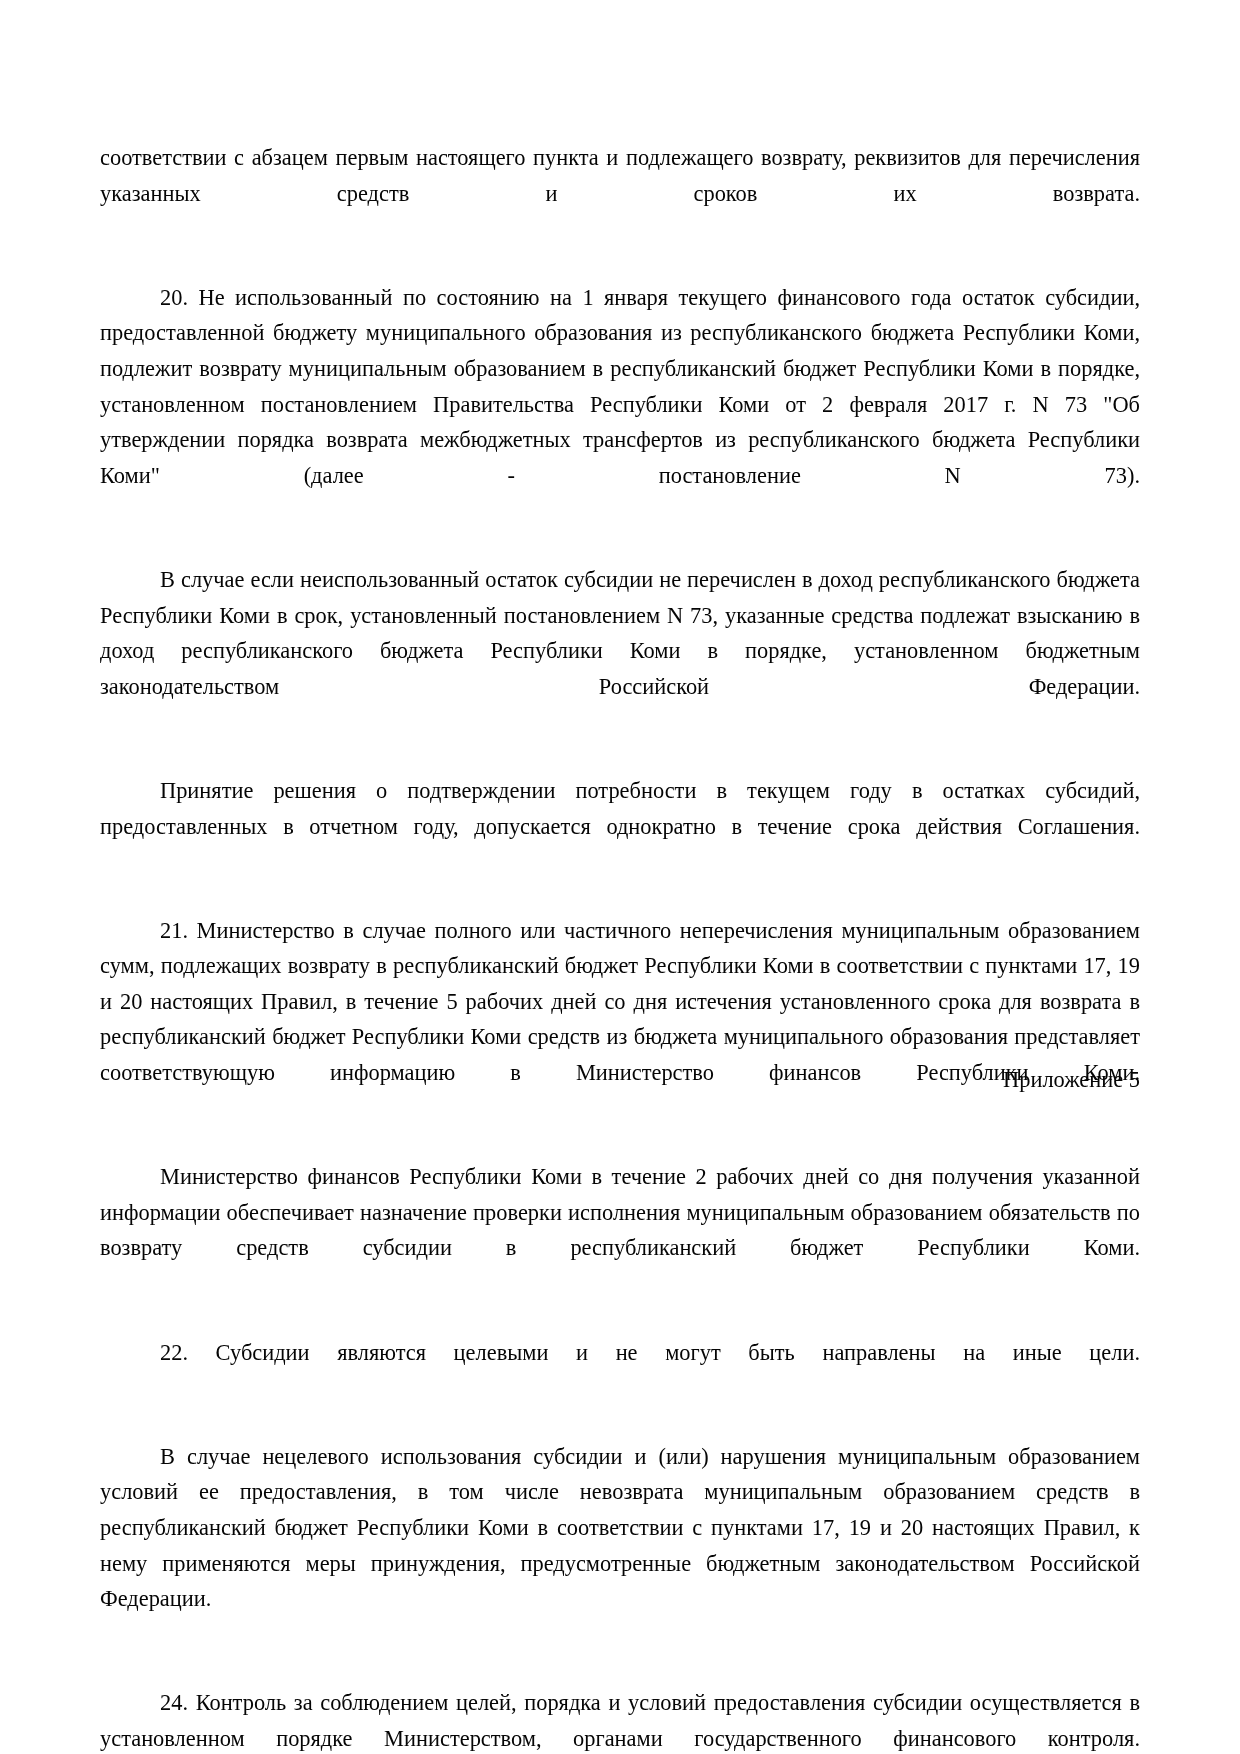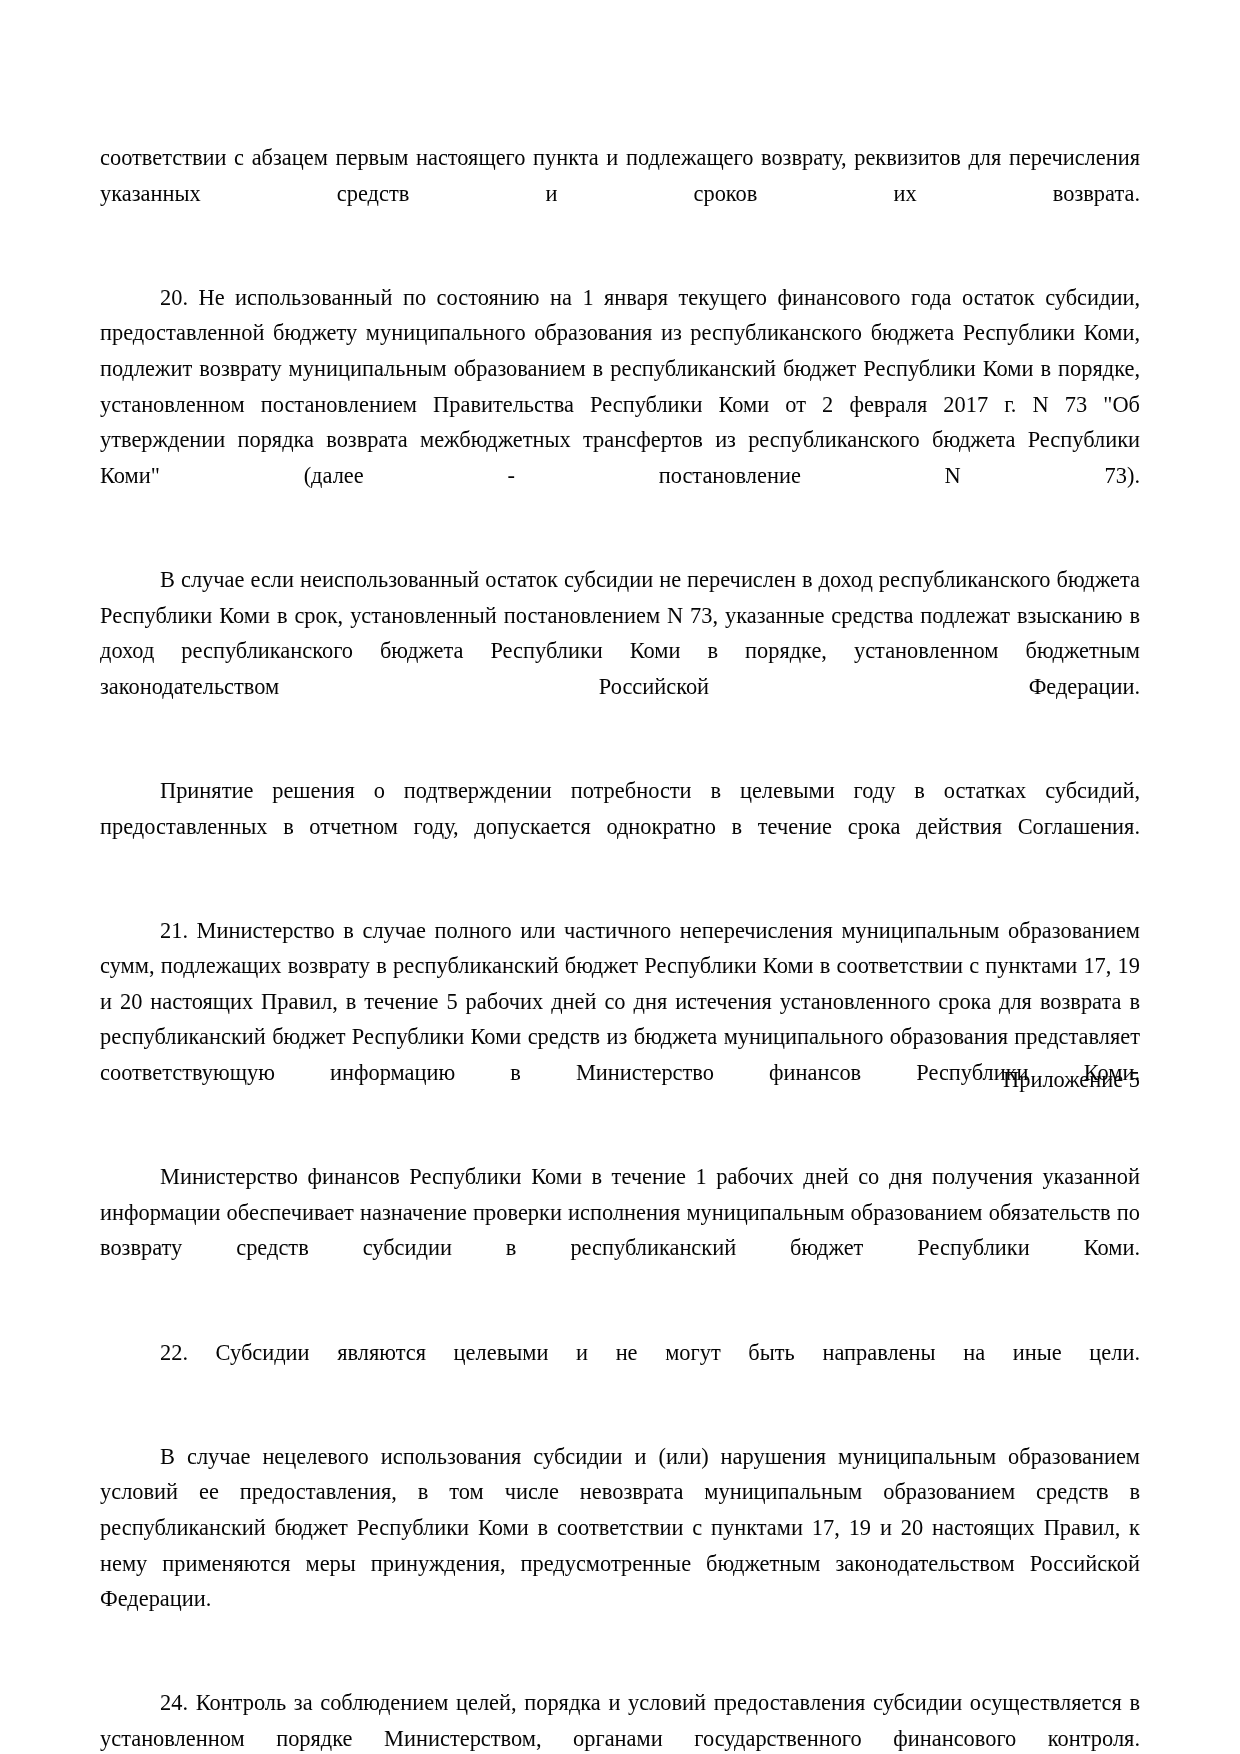--- a/index.html
+++ b/index.html
@@ -65,25 +65,25 @@
 <div class="page">
 
   <div class="doc-body">
 
     <p class="para">соответствии с абзацем первым настоящего пункта и подлежащего возврату, реквизитов для перечисления указанных средств и сроков их возврата.</p>
 
     <p class="para indented gap">20. Не использованный по состоянию на 1 января текущего финансового года остаток субсидии, предоставленной бюджету муниципального образования из республиканского бюджета Республики Коми, подлежит возврату муниципальным образованием в республиканский бюджет Республики Коми в порядке, установленном постановлением Правительства Республики Коми от 2 февраля 2017 г. N 73 "Об утверждении порядка возврата межбюджетных трансфертов из республиканского бюджета Республики Коми" (далее - постановление N 73).</p>
 
     <p class="para indented gap">В случае если неиспользованный остаток субсидии не перечислен в доход республиканского бюджета Республики Коми в срок, установленный постановлением N 73, указанные средства подлежат взысканию в доход республиканского бюджета Республики Коми в порядке, установленном бюджетным законодательством Российской Федерации.</p>
 
-    <p class="para indented gap">Принятие решения о подтверждении потребности в целевыми году в остатках субсидий, предоставленных в отчетном году, допускается однократно в течение срока действия Соглашения.</p>
+    <p class="para indented gap">Принятие решения о подтверждении потребности в текущем году в остатках субсидий, предоставленных в отчетном году, допускается однократно в течение срока действия Соглашения.</p>
 
     <p class="para indented gap">21. Министерство в случае полного или частичного неперечисления муниципальным образованием сумм, подлежащих возврату в республиканский бюджет Республики Коми в соответствии с пунктами 17, 19 и 20 настоящих Правил, в течение 5 рабочих дней со дня истечения установленного срока для возврата в республиканский бюджет Республики Коми средств из бюджета муниципального образования представляет соответствующую информацию в Министерство финансов Республики Коми.</p>
 
-    <p class="para indented gap">Министерство финансов Республики Коми в течение 1 рабочих дней со дня получения указанной информации обеспечивает назначение проверки исполнения муниципальным образованием обязательств по возврату средств субсидии в республиканский бюджет Республики Коми.</p>
+    <p class="para indented gap">Министерство финансов Республики Коми в течение 2 рабочих дней со дня получения указанной информации обеспечивает назначение проверки исполнения муниципальным образованием обязательств по возврату средств субсидии в республиканский бюджет Республики Коми.</p>
 
     <p class="para indented gap">22. Субсидии являются целевыми и не могут быть направлены на иные цели.</p>
 
     <p class="para indented gap">В случае нецелевого использования субсидии и (или) нарушения муниципальным образованием условий ее предоставления, в том числе невозврата муниципальным образованием средств в республиканский бюджет Республики Коми в соответствии с пунктами 17, 19 и 20 настоящих Правил, к нему применяются меры принуждения, предусмотренные бюджетным законодательством Российской Федерации.</p>
 
 
     <p class="para indented gap">24. Контроль за соблюдением целей, порядка и условий предоставления субсидии осуществляется в установленном порядке Министерством, органами государственного финансового контроля.</p>
 
   </div>
 

